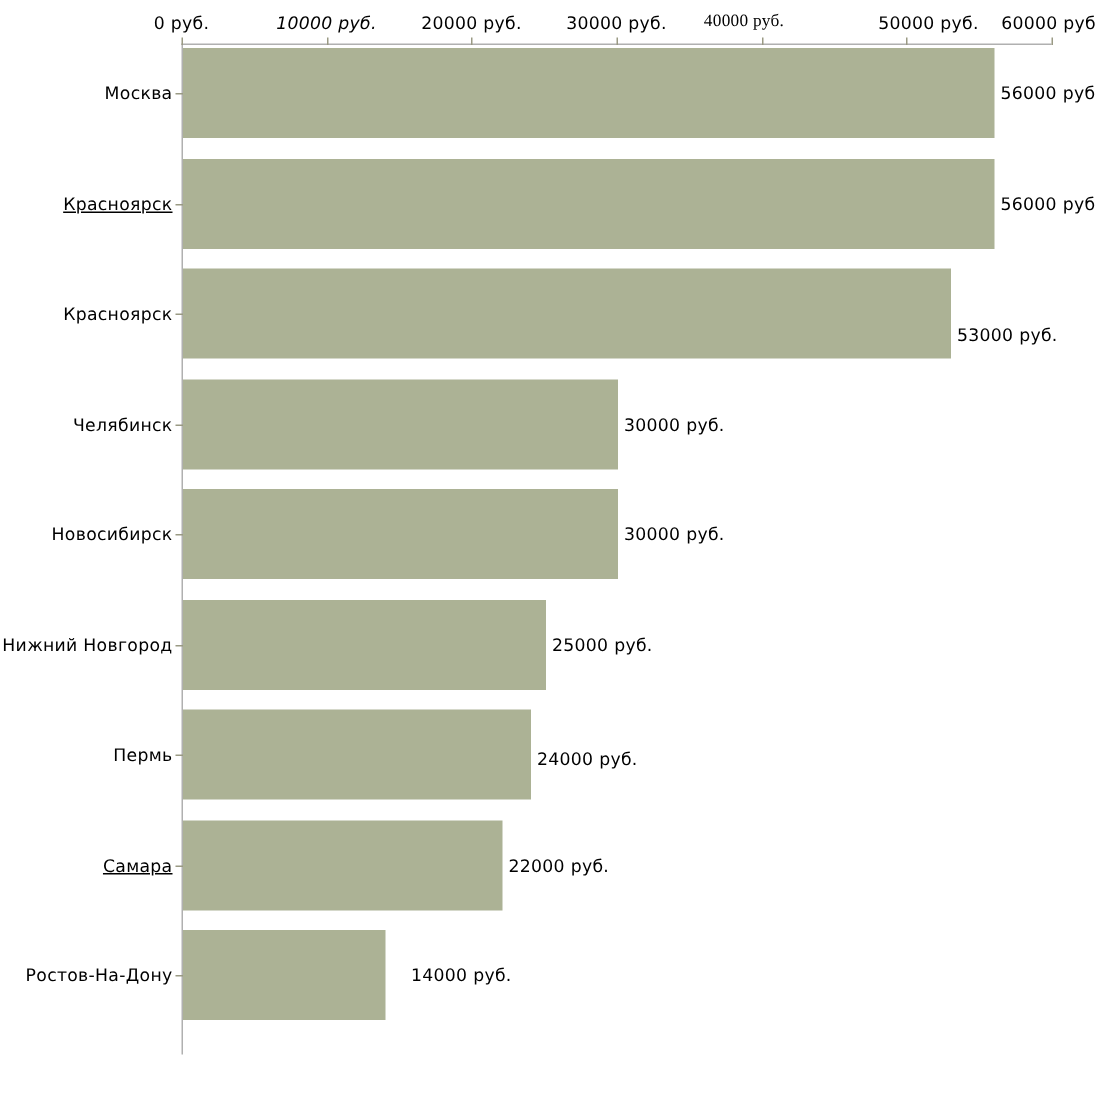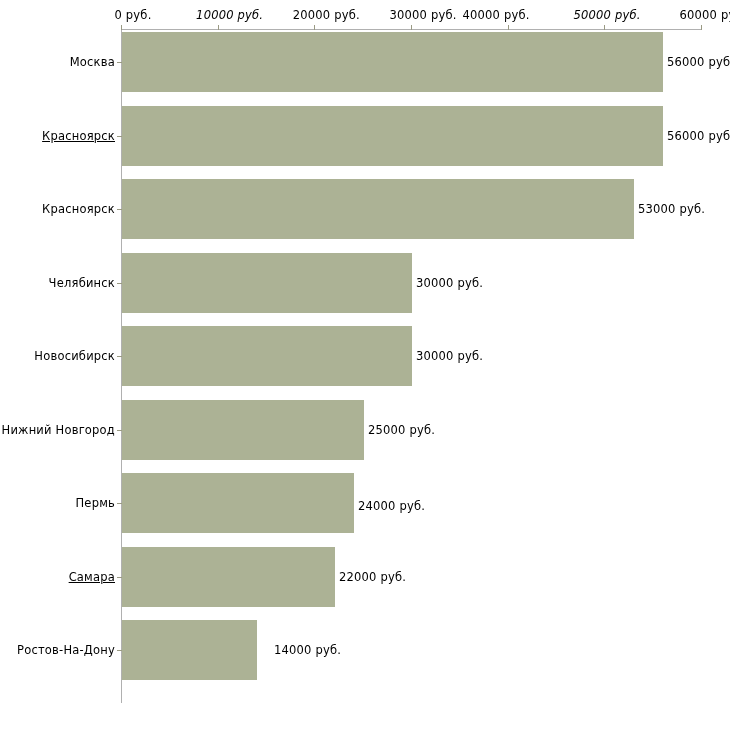--- a/index.html
+++ b/index.html
@@ -46,21 +46,20 @@
     background: #9a9a84;
   }
   .xtick-label {
     position: absolute;
     top: 8px;
     font-size: 11.5px;
     color: #000000;
     white-space: nowrap;
     transform: translateX(-50%);
     letter-spacing: 0.2px;
-    margin-left: 12px;
   }
 
   .ytick {
     position: absolute;
     left: 117px;
     width: 5px;
     height: 1px;
     background: #9a9a84;
   }
   .cat-label {
@@ -100,39 +99,39 @@
   <div id="xticks-layer">
       <div class="xtick" style="left: 121px;"></div>
       <div class="xtick-label" style="left: 121px;">0 руб.</div>
       <div class="xtick" style="left: 217.667px;"></div>
       <div class="xtick-label" style="left: 217.667px; font-style: italic;">10000 руб.</div>
       <div class="xtick" style="left: 314.333px;"></div>
       <div class="xtick-label" style="left: 314.333px;">20000 руб.</div>
       <div class="xtick" style="left: 411px;"></div>
       <div class="xtick-label" style="left: 411px;">30000 руб.</div>
       <div class="xtick" style="left: 507.667px;"></div>
-      <div class="xtick-label" style="left: 484px;">40000 руб.</div>
+      <div class="xtick-label" style="left: 496px; font-family: Liberation Serif, serif;">40000 руб.</div>
       <div class="xtick" style="left: 604.333px;"></div>
-      <div class="xtick-label" style="left: 595px; font-style: italic;">50000 руб.</div>
+      <div class="xtick-label" style="left: 619px;">50000 руб.</div>
       <div class="xtick" style="left: 701px;"></div>
       <div class="xtick-label" style="left: 701px;">60000 руб.</div>
     </div>
   <div id="bars-layer">
       <div class="ytick" style="top: 62px;"></div>
       <div class="cat-label" style="top: 62px;">Москва</div>
       <div class="bar" title="Москва: 56000 руб." style="top: 32px; height: 60px; width: 541px; background: rgb(172, 178, 149);"></div>
       <div class="bar-value" style="left: 667px; top: 62px;">56000 руб.</div>
       <div class="ytick" style="top: 136px;"></div>
       <div class="cat-label" style="top: 135.5px; text-decoration: underline;">Красноярск</div>
       <div class="bar" title="Красноярск: 56000 руб." style="top: 105.5px; height: 60px; width: 541px; background: rgb(172, 178, 149);"></div>
       <div class="bar-value" style="left: 667px; top: 135.5px;">56000 руб.</div>
       <div class="ytick" style="top: 209px;"></div>
       <div class="cat-label" style="top: 209px;">Красноярск</div>
       <div class="bar" title="Волгоград: 53000 руб." style="top: 179px; height: 60px; width: 512px; background: rgb(172, 178, 149);"></div>
-      <div class="bar-value" style="left: 638px; top: 209px; text-align: center;">53000 руб.</div>
+      <div class="bar-value" style="left: 638px; top: 223px; text-align: center;">53000 руб.</div>
       <div class="ytick" style="top: 283px;"></div>
       <div class="cat-label" style="top: 282.5px;">Челябинск</div>
       <div class="bar" title="Челябинск: 30000 руб." style="top: 252.5px; height: 60px; width: 290px; background: rgb(172, 178, 149);"></div>
       <div class="bar-value" style="left: 416px; top: 282.5px;">30000 руб.</div>
       <div class="ytick" style="top: 356px;"></div>
       <div class="cat-label" style="top: 356px;">Новосибирск</div>
       <div class="bar" title="Новосибирск: 30000 руб." style="top: 326px; height: 60px; width: 290px; background: rgb(172, 178, 149);"></div>
       <div class="bar-value" style="left: 416px; top: 356px;">30000 руб.</div>
       <div class="ytick" style="top: 430px;"></div>
       <div class="cat-label" style="top: 429.5px;">Нижний Новгород</div>

